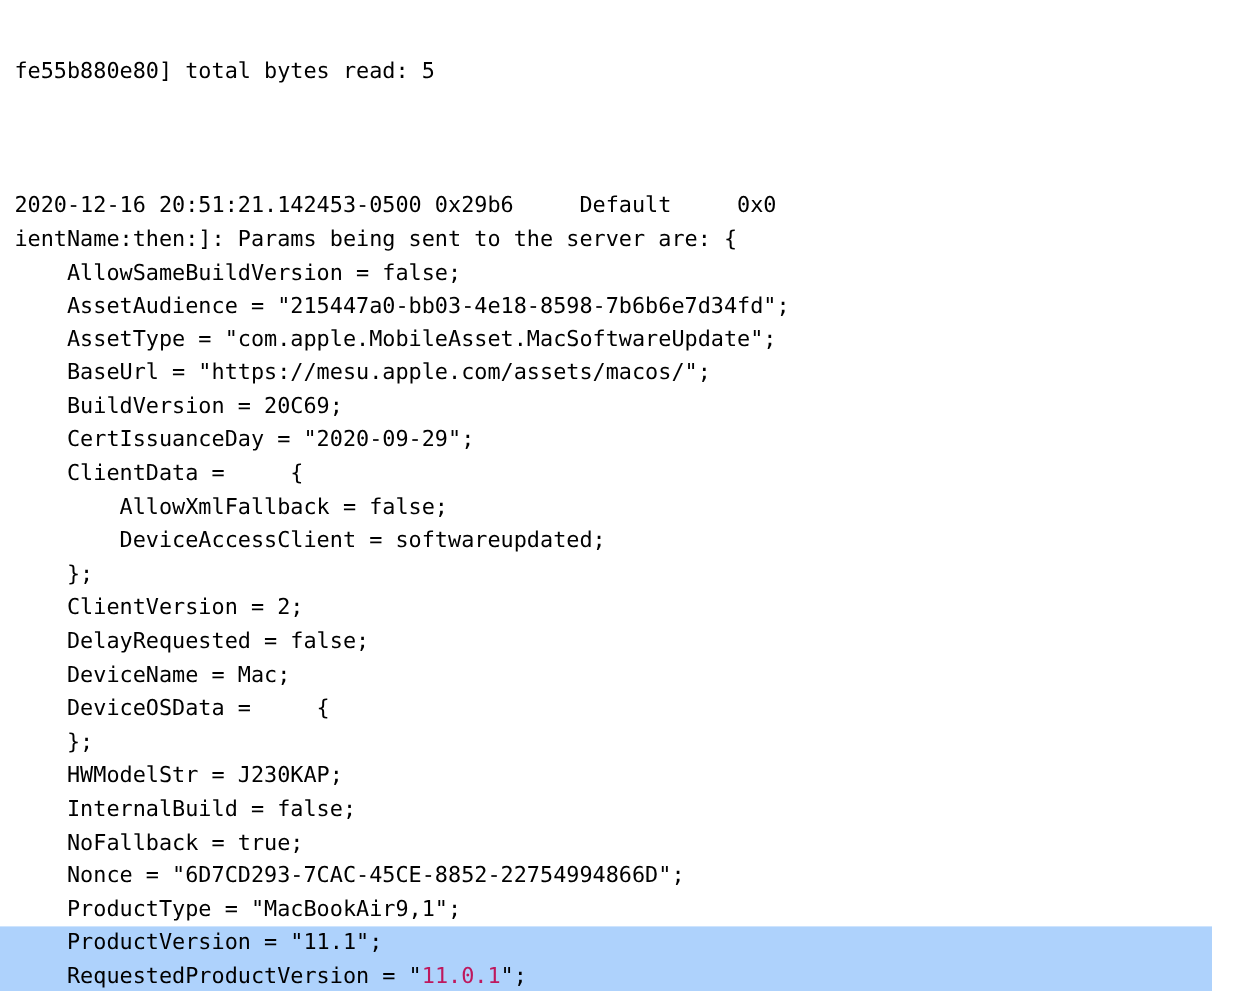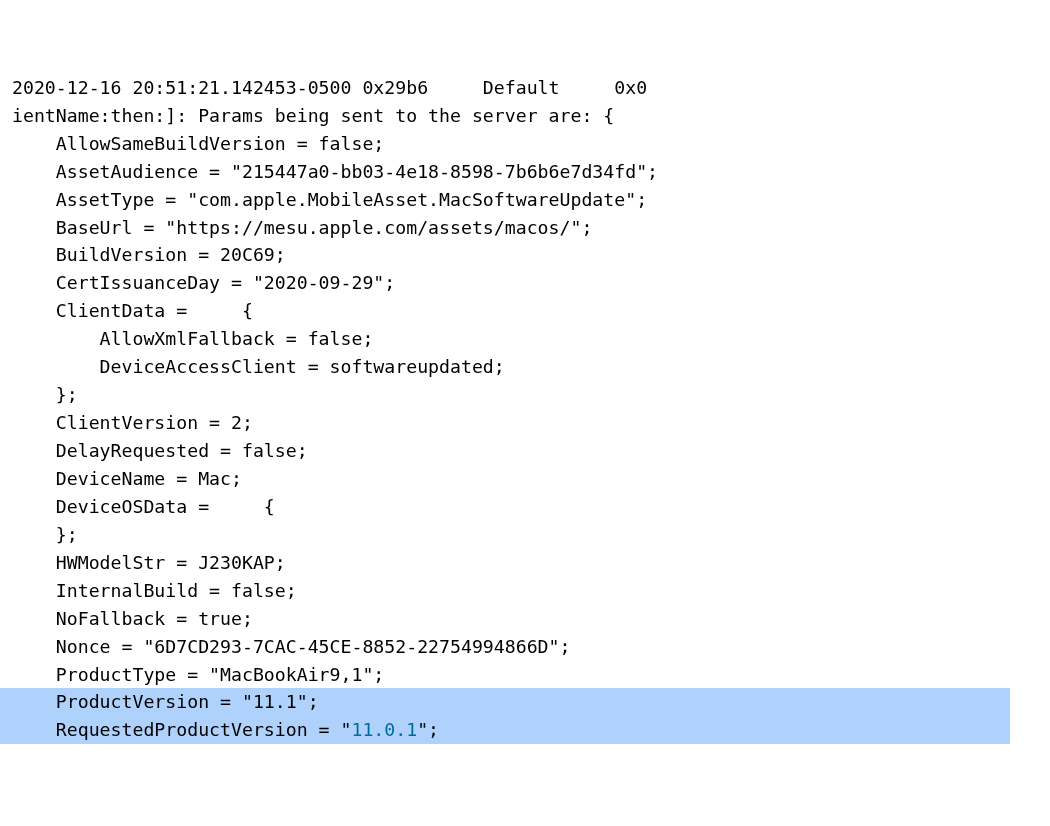--- a/index.html
+++ b/index.html
@@ -51,30 +51,31 @@
   .log-line.selected {
     background: #aed2fc;
     color: #000000;
     
     width: 1010px;
     box-sizing: border-box;
   }
 
   
   .inner-select {
-    color: #0369a1;
+    color: #be185d;
     margin-top: 28px;
   }
 
   .clipped-top {
     color: #000000;
   }
 </style>
 </head>
 <body>
 
 <div id="log-viewport">
 
   <div id="log-lines">
+    <span class="log-line clipped-top">fe55b880e80] total bytes read: 5</span>
     
   <span class="log-line">2020-12-16 20:51:21.142453-0500 0x29b6     Default     0x0</span><span class="log-line">ientName:then:]: Params being sent to the server are: {</span><span class="log-line">    AllowSameBuildVersion = false;</span><span class="log-line">    AssetAudience = "215447a0-bb03-4e18-8598-7b6b6e7d34fd";</span><span class="log-line">    AssetType = "com.apple.MobileAsset.MacSoftwareUpdate";</span><span class="log-line">    BaseUrl = "https://mesu.apple.com/assets/macos/";</span><span class="log-line">    BuildVersion = 20C69;</span><span class="log-line">    CertIssuanceDay = "2020-09-29";</span><span class="log-line">    ClientData =     {</span><span class="log-line">        AllowXmlFallback = false;</span><span class="log-line">        DeviceAccessClient = softwareupdated;</span><span class="log-line">    };</span><span class="log-line">    ClientVersion = 2;</span><span class="log-line">    DelayRequested = false;</span><span class="log-line">    DeviceName = Mac;</span><span class="log-line">    DeviceOSData =     {</span><span class="log-line">    };</span><span class="log-line">    HWModelStr = J230KAP;</span><span class="log-line">    InternalBuild = false;</span><span class="log-line">    NoFallback = true;</span><span class="log-line">    Nonce = "6D7CD293-7CAC-45CE-8852-22754994866D";</span><span class="log-line">    ProductType = "MacBookAir9,1";</span><span class="log-line selected">    ProductVersion = "11.1";</span><span class="log-line selected"><span>    RequestedProductVersion = "</span><span class="inner-select">11.0.1</span><span>";</span></span></div>
 
 </div>
 
 </body></html>

